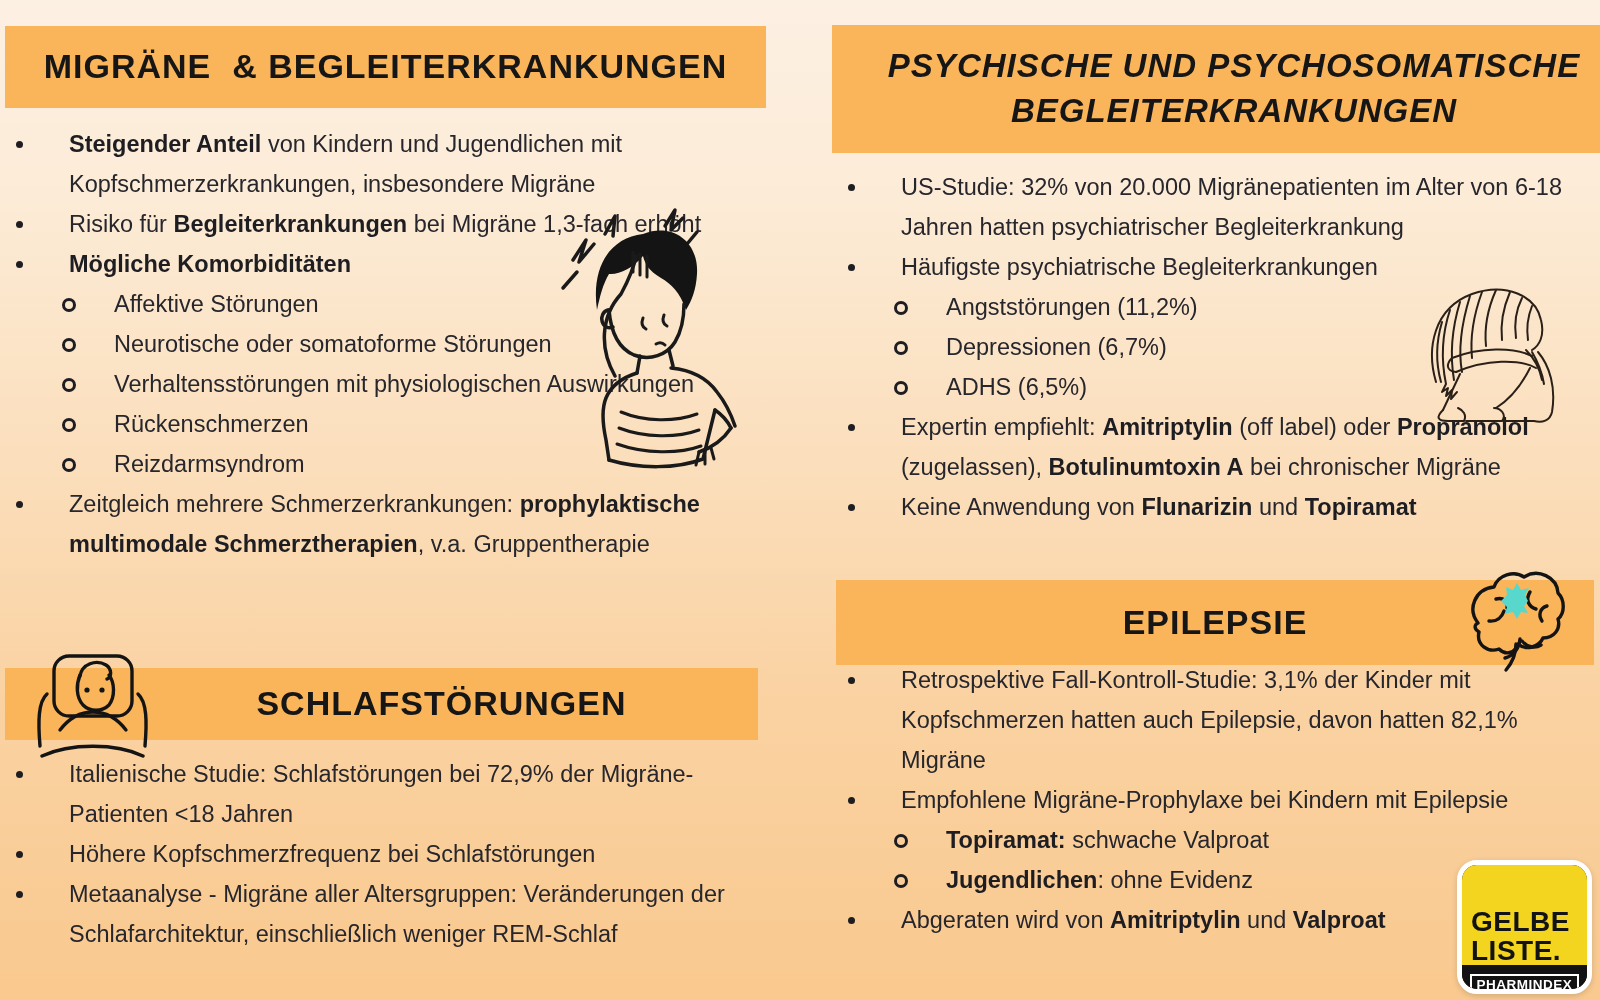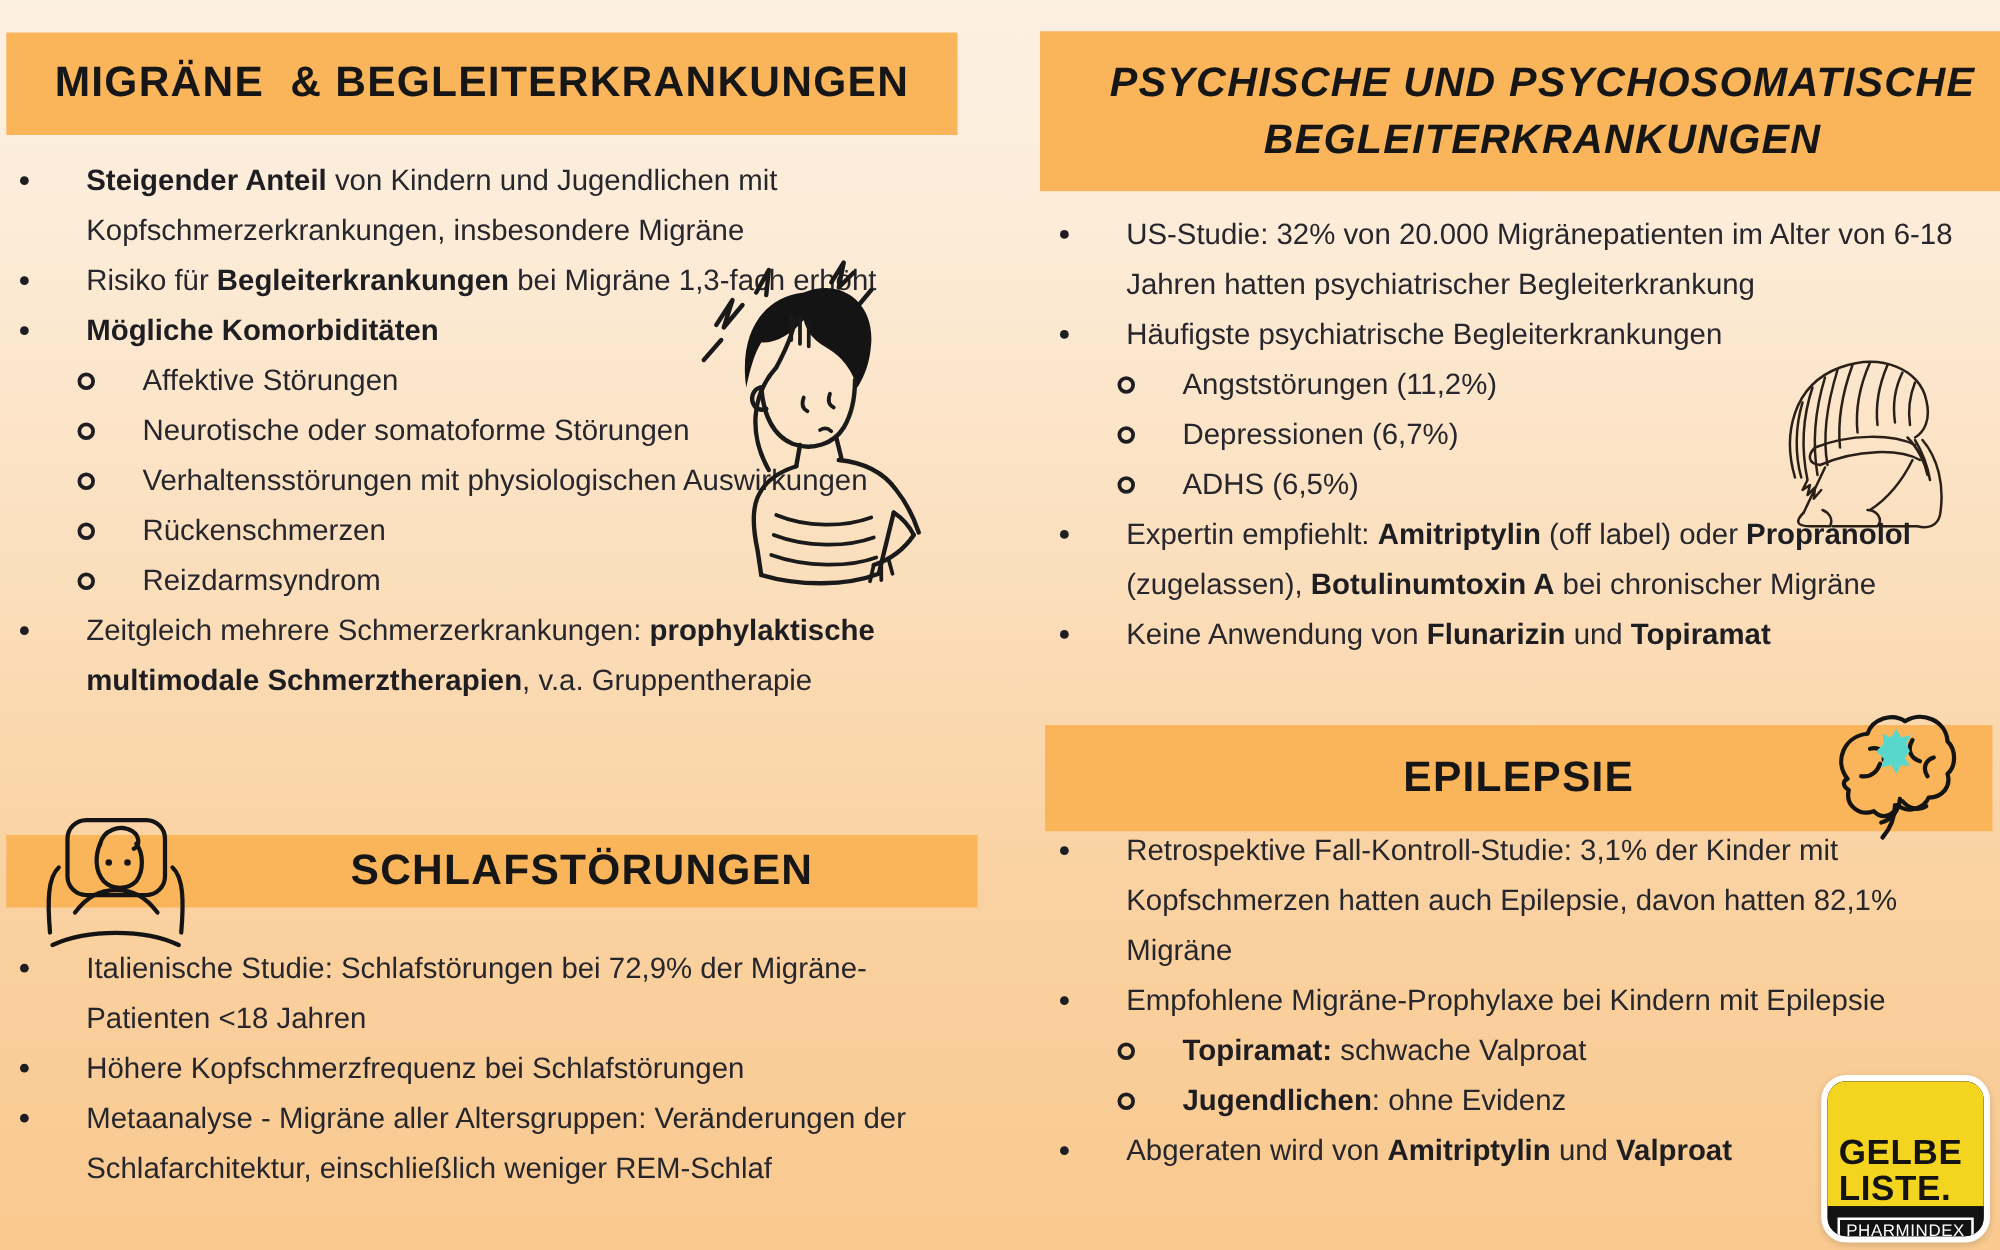--- a/index.html
+++ b/index.html
@@ -22,21 +22,21 @@
     font-weight:800;
     color:#161616;
     letter-spacing:1px;
     white-space:pre-wrap;
     line-height:1.35;
   }
   #bar-left{left:5px;top:26px;width:761px;height:82px;}
   #bar-left h2{font-size:34px;}
   #bar-psych{left:832px;top:25px;width:804px;height:128px;font-style:italic;}
   #bar-psych h2{font-size:33px;}
-  #bar-sleep{left:5px;top:668px;width:753px;height:58px;padding-left:24px;}
+  #bar-sleep{left:5px;top:668px;width:753px;height:72px;}
   #bar-sleep h2{font-size:34px;padding-left:120px;}
   #bar-epi{left:836px;top:580px;width:758px;height:85px;}
   #bar-epi h2{font-size:34px;}
   .list{position:absolute;font-size:23.5px;line-height:40px;}
   #list-left{left:8px;top:124px;width:720px;}
   #list-sleep{left:8px;top:754px;width:720px;}
   #list-psych{left:840px;top:167px;width:755px;}
   #list-epi{left:840px;top:660px;width:755px;}
   .li{display:flex;align-items:flex-start;gap:16px;}
   .li .txt{flex:1;}
@@ -72,21 +72,21 @@
     font-weight:800;font-size:28px;line-height:29px;
     letter-spacing:.5px;color:#131313;
   }
   .logo-black{
     height:38px;display:flex;align-items:center;justify-content:center;
     background:#121212;
   }
   .pharm{
     border:2px solid #fff;color:#fff;
     font-size:13.5px;letter-spacing:.5px;
-    padding:1px 5px;font-weight:400;
+    padding:1px 5px;font-weight:700;
   }
 </style>
 </head>
 <body>
 
 <div class="page">
 
   <div class="bar" id="bar-left">
     <h2>MIGRÄNE  &amp; BEGLEITERKRANKUNGEN</h2>
   </div>

